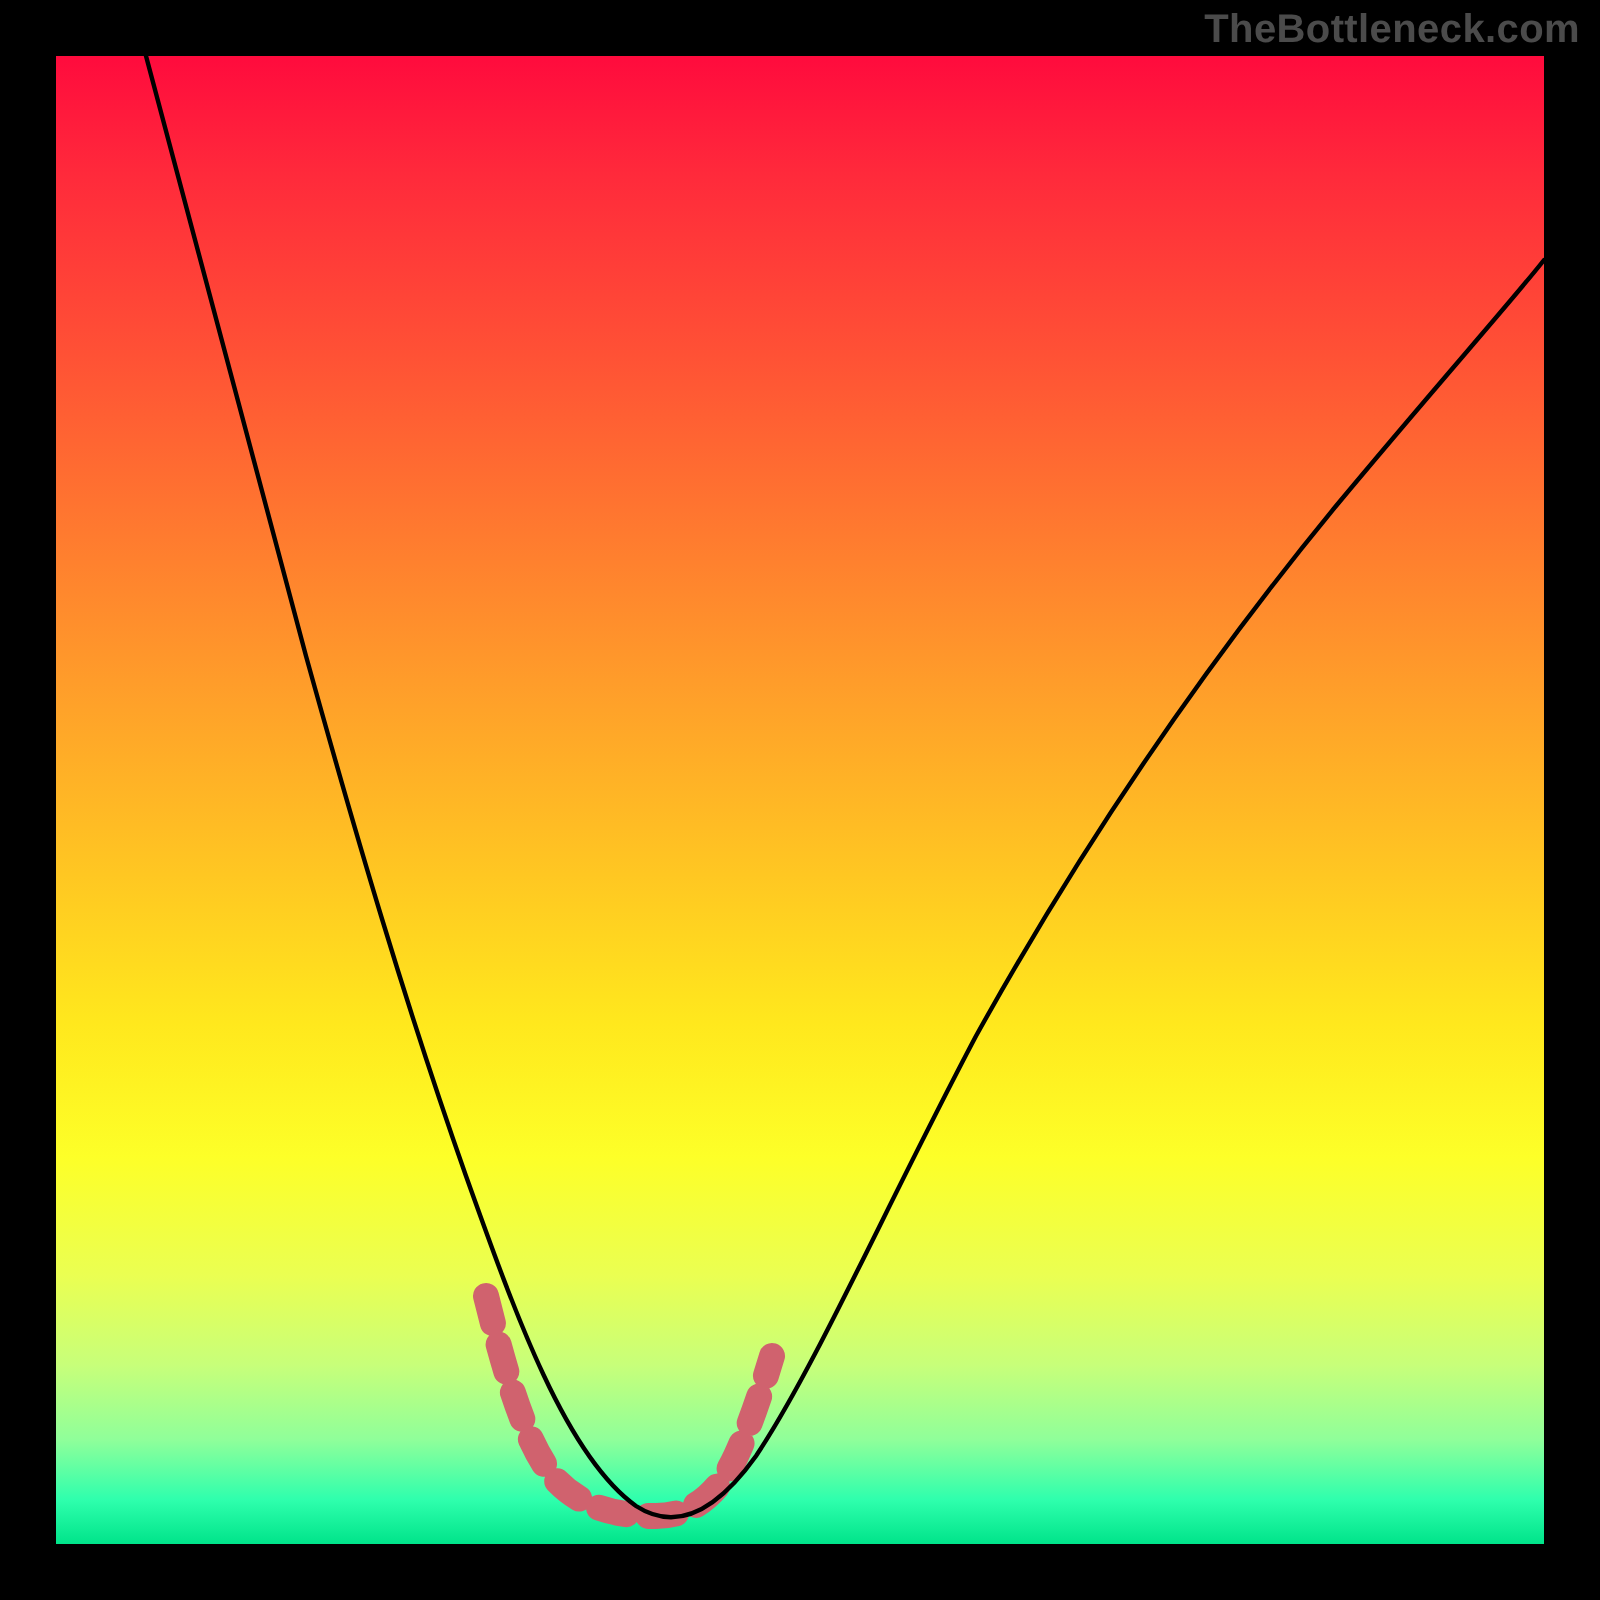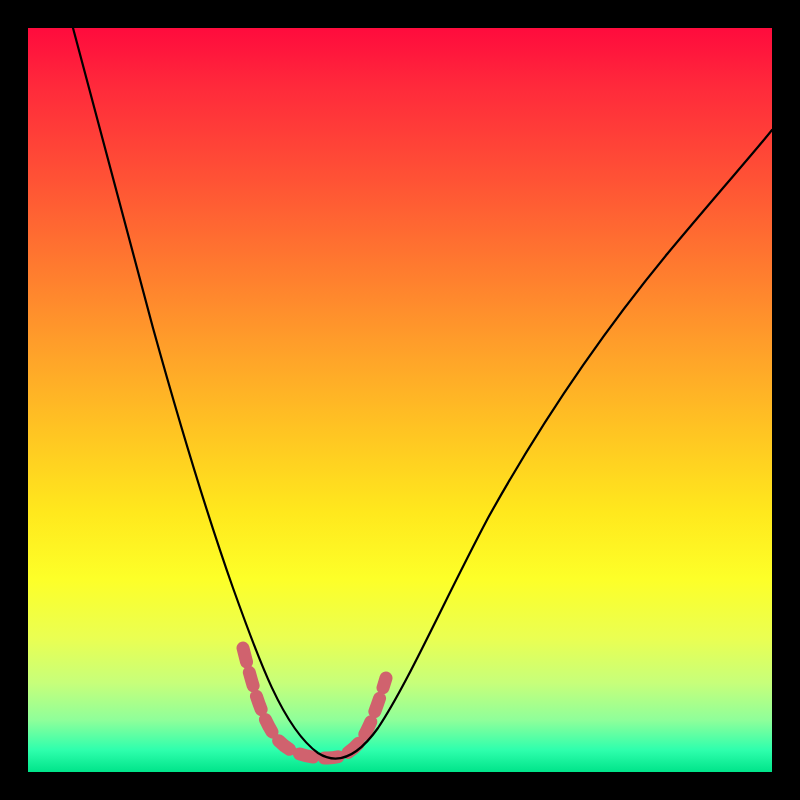--- a/index.html
+++ b/index.html
@@ -91,13 +91,14 @@
                C 70,95 95,190 125,300
                C 150,390 175,475 205,560
                C 230,630 255,700 290,725
                C 310,738 330,728 350,700
                C 380,655 415,575 460,490
                C 510,400 570,310 640,225
                C 690,165 730,120 744,102"></path>
     </svg>
   </div>
 
+  <div class="watermark">TheBottleneck.com</div>
 </div>
 
 </body></html>

